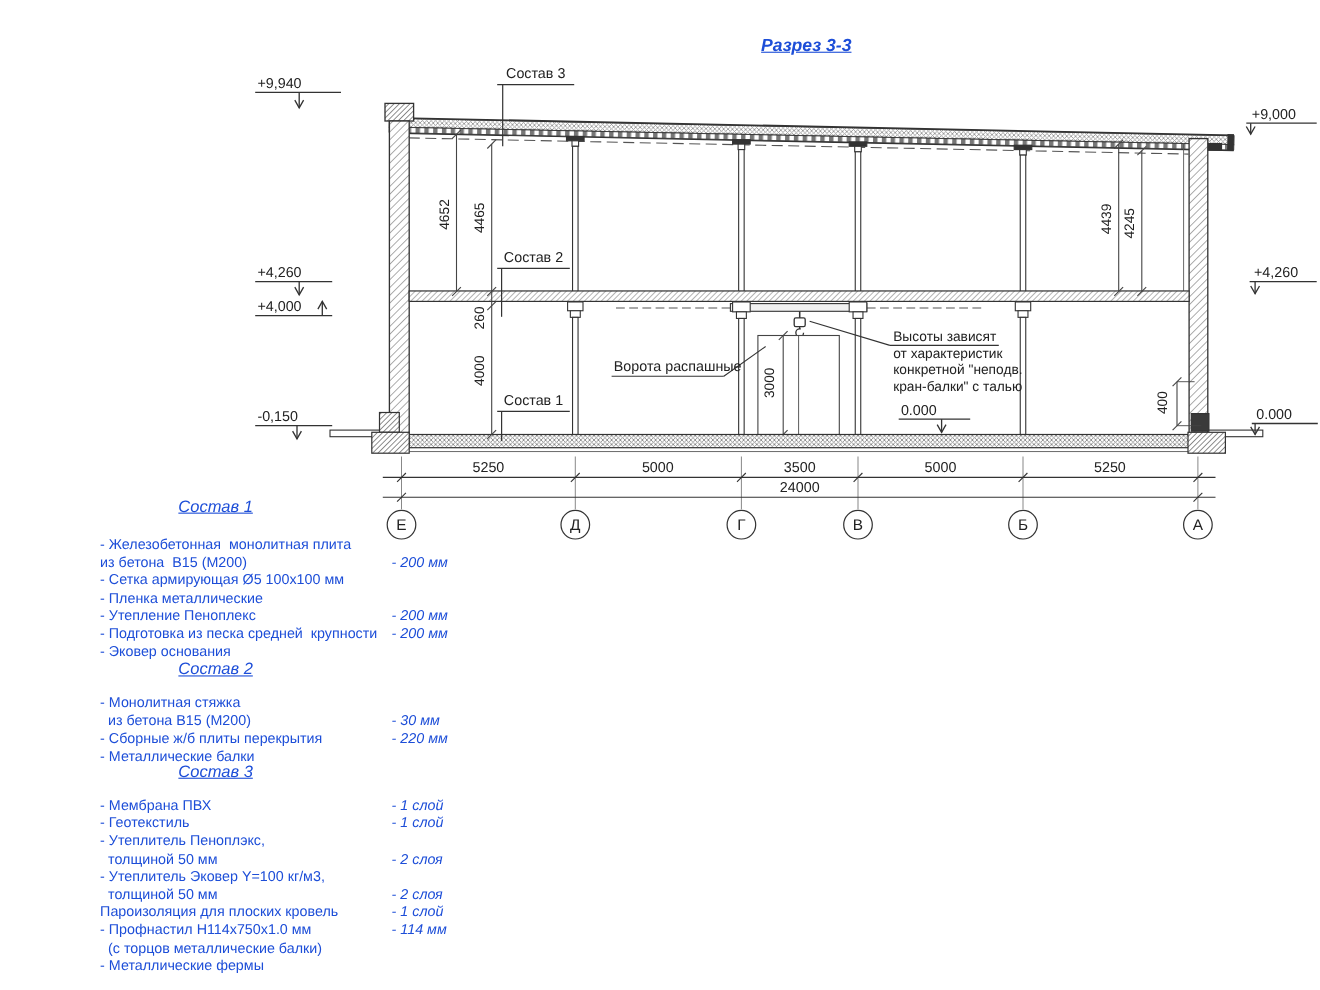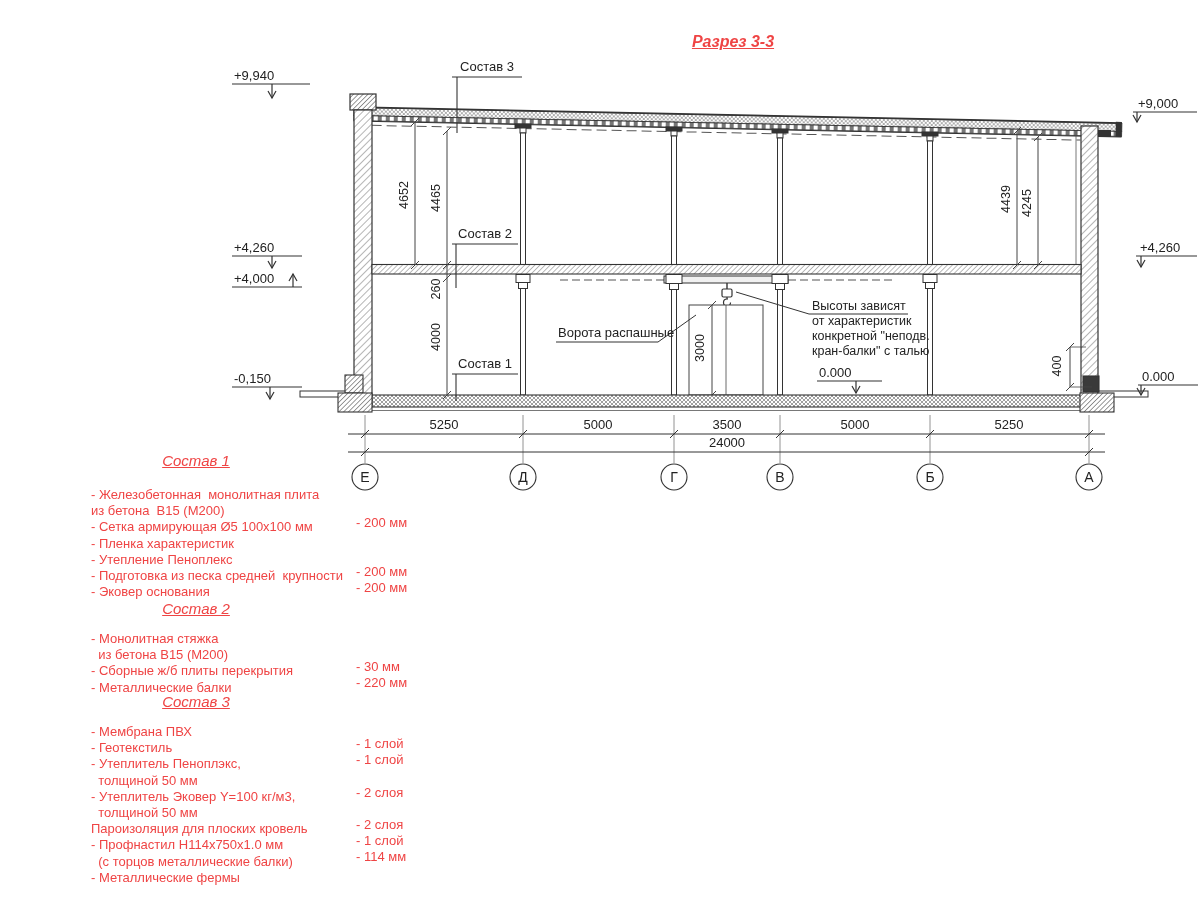--- a/index.html
+++ b/index.html
@@ -1,27 +1,27 @@
 <!DOCTYPE html>
 <html><head>
 <meta charset="utf-8">
 <style>
   html,body{margin:0;padding:0;background:#ffffff;}
   #page{position:relative;width:1200px;height:900px;background:#fff;overflow:hidden;
-        font-family:"Liberation Sans","DejaVu Sans",sans-serif;color:#ef4444;}
+        font-family:"Liberation Sans","DejaVu Sans",sans-serif;color:#1d4ed8;}
   #dwg{position:absolute;left:0;top:0;width:1200px;height:900px;}
   #title{position:absolute;left:633px;top:33px;width:200px;text-align:center;
          font-size:16px;font-style:italic;font-weight:bold;text-decoration:underline;}
   .spec-list{position:absolute;left:40px;width:330px;}
   .spec-head{width:312px;text-align:center;font-size:15px;font-style:italic;
              text-decoration:underline;height:20px;}
   .spec-rows{position:relative;}
   .spec-row{position:relative;height:16.2px;font-size:13px;line-height:16px;margin-left:44px;}
   .spec-name{position:absolute;left:7px;top:0;white-space:pre;}
-  .spec-value{position:absolute;left:272px;top:12px;white-space:pre;}
+  .spec-value{position:absolute;left:272px;top:0;white-space:pre;font-style:italic;}
   svg text{font-family:"Liberation Sans","DejaVu Sans",sans-serif;fill:#222;}
 </style>
 </head>
 <body>
 
 <div id="page">
 
   <div id="title">Разрез 3-3</div>
 
   <svg id="dwg" viewBox="0 0 1200 900">
@@ -322,21 +322,21 @@
         </div>
       <div class="spec-row">
           <span class="spec-name">из бетона  В15 (М200)</span>
           <span class="spec-value">- 200 мм</span>
         </div>
       <div class="spec-row">
           <span class="spec-name">- Сетка армирующая Ø5 100х100 мм</span>
           <span class="spec-value"></span>
         </div>
       <div class="spec-row">
-          <span class="spec-name">- Пленка характеристик</span>
+          <span class="spec-name">- Пленка металлические</span>
           <span class="spec-value"></span>
         </div>
       <div class="spec-row">
           <span class="spec-name">- Утепление Пеноплекс</span>
           <span class="spec-value">- 200 мм</span>
         </div>
       <div class="spec-row">
           <span class="spec-name">- Подготовка из песка средней  крупности</span>
           <span class="spec-value">- 200 мм</span>
         </div>

